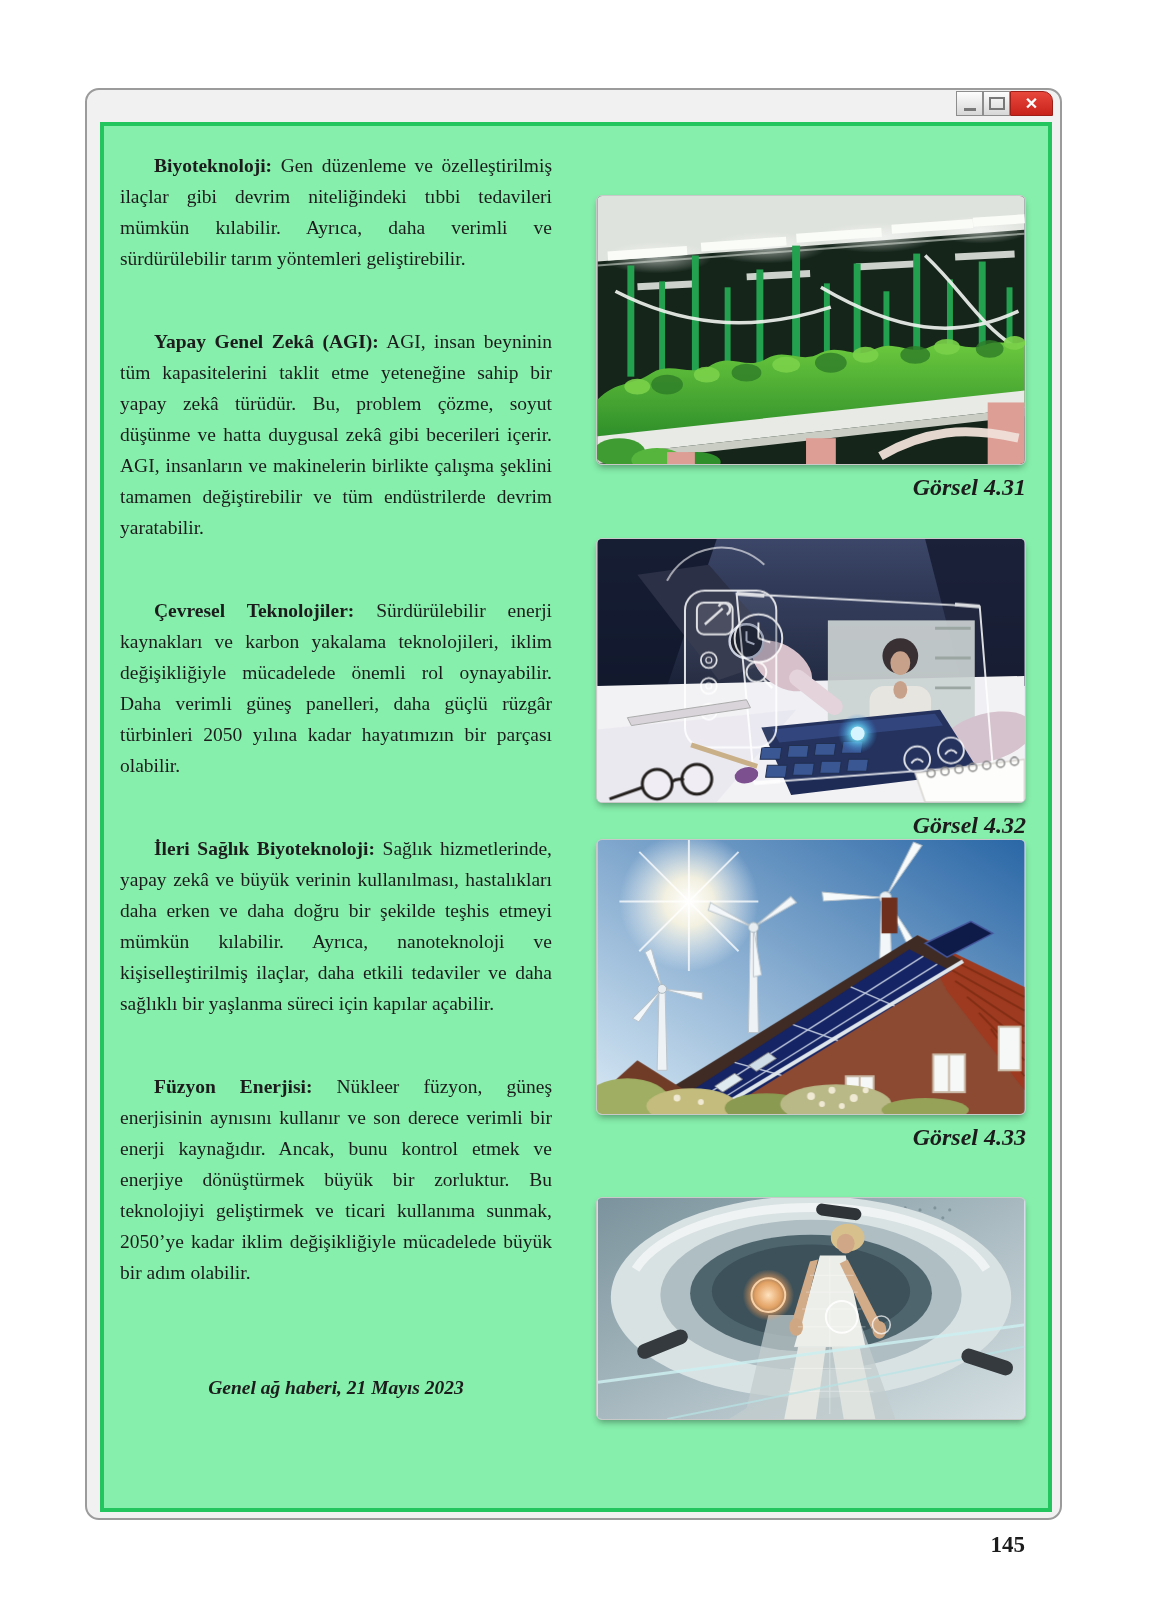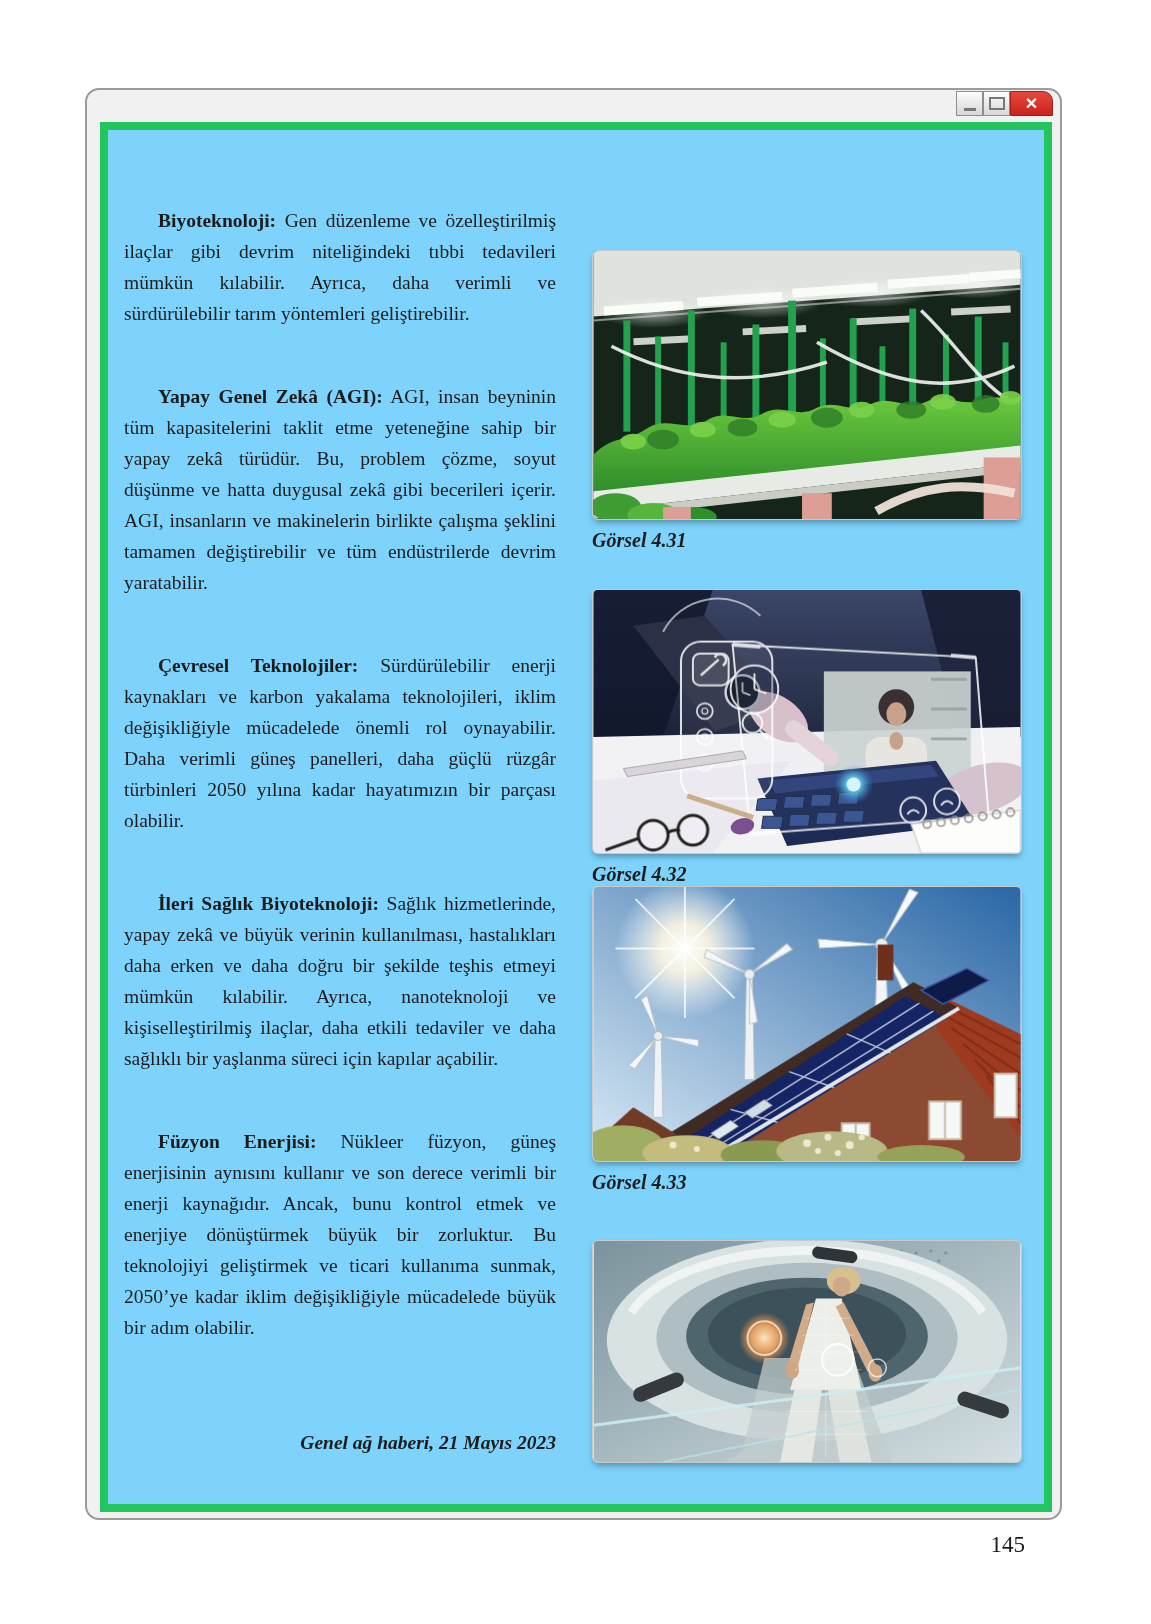--- a/index.html
+++ b/index.html
@@ -13,42 +13,42 @@
     background:linear-gradient(#fdfdfd,#d7d7d7);display:flex;align-items:center;justify-content:center;cursor:default;}
   .wbtn.min{width:27px;}
   .wbtn.max{width:27px;}
   .wbtn.close{width:43px;background:linear-gradient(#e8473c,#c8231b);border-color:#9d1f18;border-top-right-radius:10px;}
   .glyph-min{width:12px;height:3px;background:#787878;margin-top:12px;}
   .glyph-max{width:12px;height:9px;border:2px solid #787878;background:transparent;}
   .glyph-close{color:#ffffff;font-family:"Liberation Sans",sans-serif;font-weight:bold;font-size:16px;line-height:1;}
 
   
   .content{position:absolute;left:13px;right:8px;top:32px;bottom:6px;
-    background:#7dd3fc;border:8px solid #22c55e;box-sizing:border-box;
-    display:flex;justify-content:space-between;padding:75px 22px 0 16px;}
+    background:#86efac;border:4px solid #22c55e;box-sizing:border-box;
+    display:flex;justify-content:space-between;padding:24px 22px 0 16px;}
 
   
   .textcol{width:432px;font-size:19.5px;line-height:31px;text-align:justify;}
   .textcol p{margin:0 0 52px 0;text-indent:34px;}
   .lead{font-weight:bold;}
-  .attribution{margin-top:84px;text-align:right;font-weight:bold;font-style:italic;font-size:19.5px;}
+  .attribution{margin-top:84px;text-align:center;font-weight:bold;font-style:italic;font-size:19.5px;}
 
   
   .figcol{width:430px;}
   figure{margin:0;}
   .fig-img{width:430px;display:block;border:1px solid #c9c9c9;border-radius:6px;
     box-shadow:0 4px 7px -2px rgba(0,0,0,.38);box-sizing:border-box;background:#dde;}
-  figcaption{margin-top:9px;font-weight:bold;font-style:italic;font-size:20px;}
+  figcaption{margin-top:9px;font-weight:bold;font-style:italic;font-size:24px;text-align:right;}
   .fig1{margin-top:45px;}
   .fig2{margin-top:37px;}
   .fig3{}
   .fig4{margin-top:46px;}
 
   
-  .pagenum{position:absolute;top:1532px;right:126px;font-size:23px;font-weight:normal;}
+  .pagenum{position:absolute;top:1532px;right:126px;font-size:23px;font-weight:bold;}
 </style>
 </head>
 <body>
 
 <div class="window">
 
   <div class="controls">
     <div class="wbtn min">
       <span class="glyph-min"></span>
     </div>

